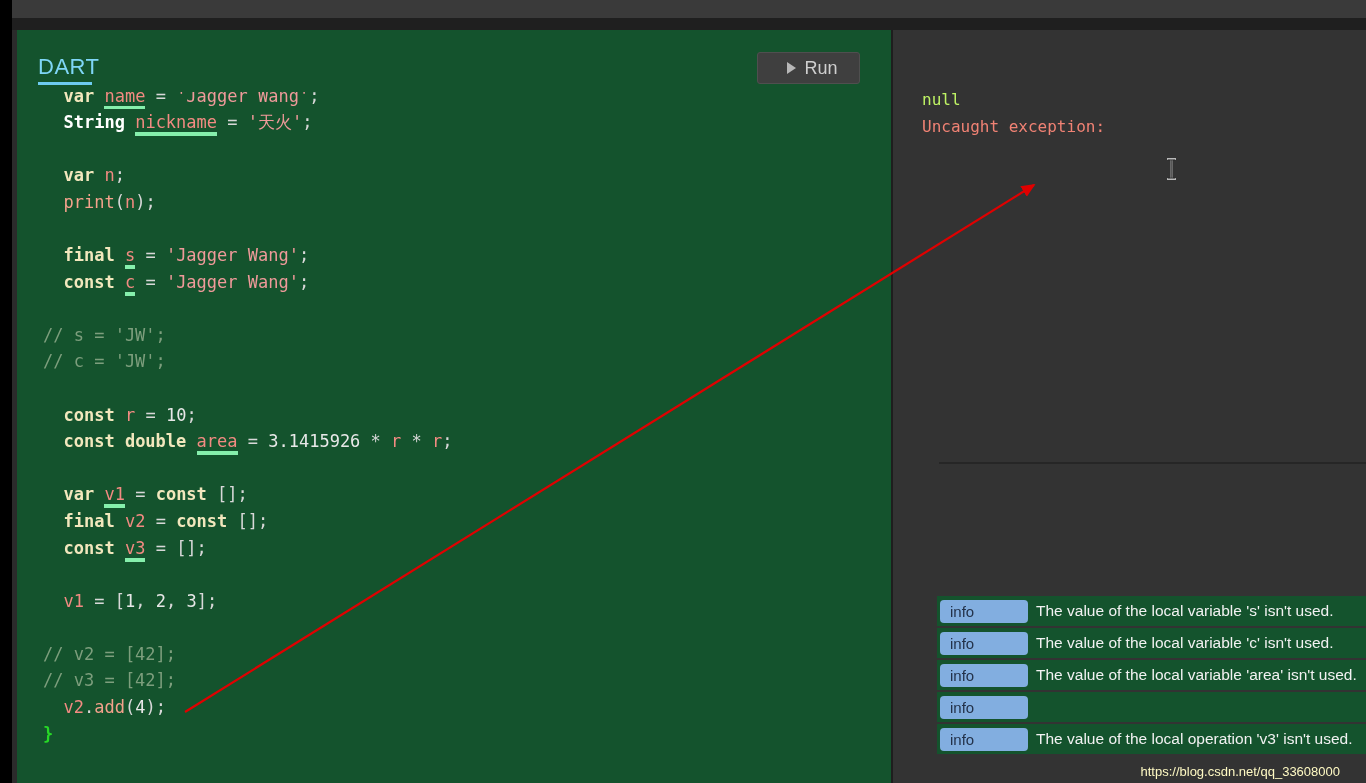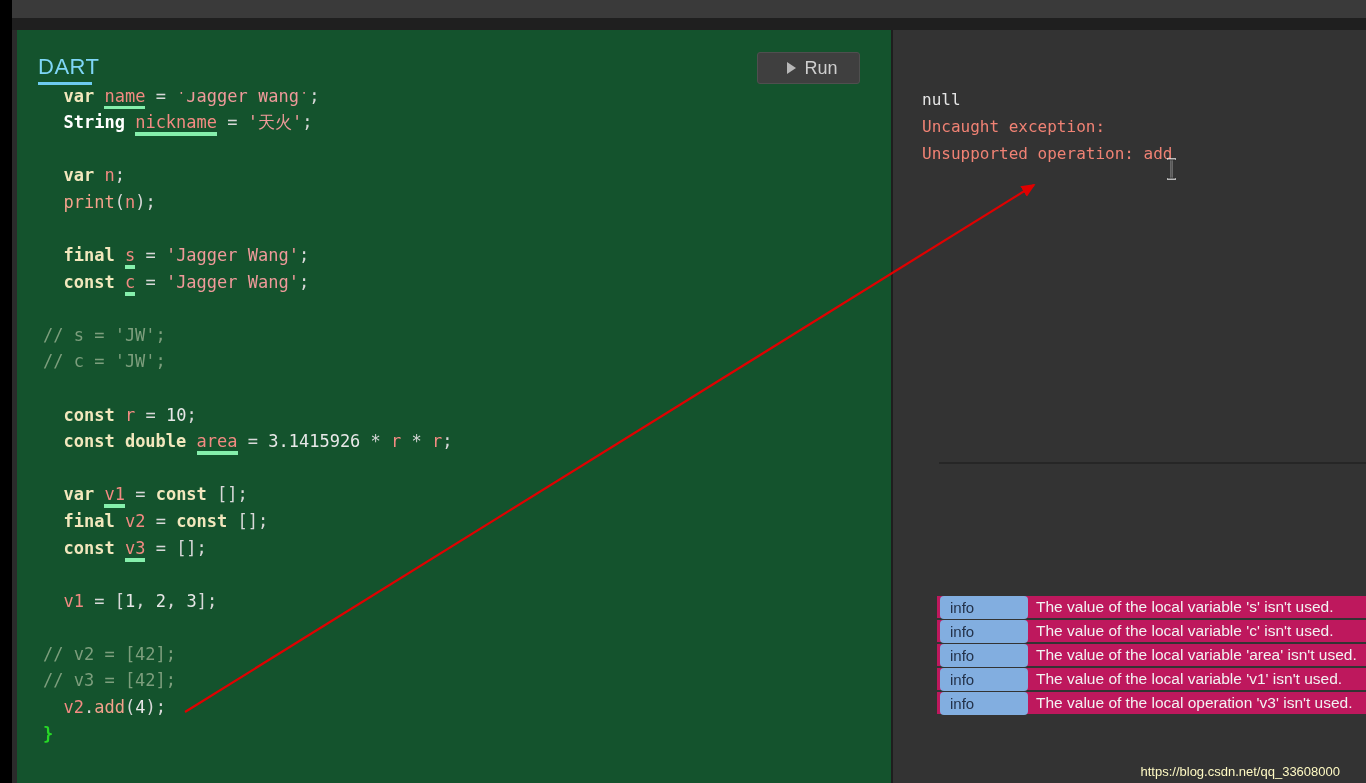--- a/index.html
+++ b/index.html
@@ -112,36 +112,36 @@
     position:absolute; left:876px; top:0;
     width:473px; height:753px;
     background:#333333;
   }
   .console {
     position:absolute; left:29px; top:56px;
     font-family:"DejaVu Sans Mono","Liberation Mono", monospace;
     font-size:16px; line-height:27px;
     white-space:pre;
   }
-  .console .c-null { color:#e5e5e5; display:block; }
+  .console .c-null { color:#bef264; display:block; }
   .console .c-err  { color:#f08274; display:block; }
   .h-divider {
     position:absolute; left:46px; top:432px;
     width:427px; height:2px;
     background:#262626;
   }
   
   .problems {
     position:absolute; left:44px; top:566px;
     width:429px;
   }
   .problem-row {
     display:flex; align-items:center;
-    height:24px;
-    background:#be185d;
+    height:32px;
+    background:#14532d;
     margin-bottom:0px;
     border-bottom:2px solid #333333;
   }
   .badge {
     width:88px; height:23px;
     margin-left:3px;
     background:#82aee0;
     border-radius:4px;
     display:flex; align-items:center;
     color:#23324a;
@@ -199,38 +199,37 @@
         <span class="tri"></span>
         <span class="run-label">Run</span>
       </div>
 
       <div class="code" id="code-area"><div class="ln clip-top"><span>  <span class="kw">var</span><span class="punc"> </span><span class="ident-u">name</span><span class="op"> = </span><span class="str">'Jagger Wang'</span><span class="punc">;</span></span></div><div class="ln"><span>  <span class="type">String</span><span class="punc"> </span><span class="ident-u">nickname</span><span class="op"> = </span><span class="str">'天火'</span><span class="punc">;</span></span></div><div class="ln"><span>  </span></div><div class="ln"><span>  <span class="kw">var</span><span class="punc"> </span><span class="ident">n</span><span class="punc">;</span></span></div><div class="ln"><span>  <span class="fn">print</span><span class="punc">(</span><span class="ident">n</span><span class="punc">);</span></span></div><div class="ln"><span>  </span></div><div class="ln"><span>  <span class="kw">final</span><span class="punc"> </span><span class="ident-u">s</span><span class="op"> = </span><span class="str">'Jagger Wang'</span><span class="punc">;</span></span></div><div class="ln"><span>  <span class="kw">const</span><span class="punc"> </span><span class="ident-u">c</span><span class="op"> = </span><span class="str">'Jagger Wang'</span><span class="punc">;</span></span></div><div class="ln"><span>  </span></div><div class="ln"><span><span class="cmt">// s = 'JW';</span></span></div><div class="ln"><span><span class="cmt">// c = 'JW';</span></span></div><div class="ln"><span>  </span></div><div class="ln"><span>  <span class="kw">const</span><span class="punc"> </span><span class="ident">r</span><span class="op"> = </span><span class="num">10</span><span class="punc">;</span></span></div><div class="ln"><span>  <span class="kw">const double</span><span class="punc"> </span><span class="ident-u">area</span><span class="op"> = </span><span class="num">3.1415926</span><span class="op"> * </span><span class="ident">r</span><span class="op"> * </span><span class="ident">r</span><span class="punc">;</span></span></div><div class="ln"><span>  </span></div><div class="ln"><span>  <span class="kw">var</span><span class="punc"> </span><span class="ident-u">v1</span><span class="op"> = </span><span class="kw">const</span><span class="punc"> [];</span></span></div><div class="ln"><span>  <span class="kw">final</span><span class="punc"> </span><span class="ident">v2</span><span class="op"> = </span><span class="kw">const</span><span class="punc"> [];</span></span></div><div class="ln"><span>  <span class="kw">const</span><span class="punc"> </span><span class="ident-u">v3</span><span class="op"> = </span><span class="punc">[];</span></span></div><div class="ln"><span>  </span></div><div class="ln"><span>  <span class="ident">v1</span><span class="op"> = </span><span class="punc">[</span><span class="num">1</span><span class="punc">, </span><span class="num">2</span><span class="punc">, </span><span class="num">3</span><span class="punc">];</span></span></div><div class="ln"><span>  </span></div><div class="ln"><span><span class="cmt">// v2 = [42];</span></span></div><div class="ln"><span><span class="cmt">// v3 = [42];</span></span></div><div class="ln"><span>  <span class="ident">v2</span><span class="punc">.</span><span class="fn">add</span><span class="punc">(</span><span class="num">4</span><span class="punc">);</span></span></div><div class="ln"><span><span class="brace-hi">}</span></span></div></div>
     </div>
 
     <div class="v-divider"></div>
 
     <div class="output-pane">
-      <div class="console" id="console-area"><span class="c-null">null</span><span class="c-err">Uncaught exception:</span><span class="c-err">Unsupported operation: add</span></div>
+      <div class="console" id="console-area"><span class="c-null">null</span><span class="c-err">Uncaught exception:</span></div>
       <div class="h-divider"></div>
       <div class="problems" id="problems-area">
           <div class="problem-row">
             <div class="badge" style="background: rgb(130, 174, 224);">info</div>
             <div class="problem-text">The value of the local variable 's' isn't used.</div>
           </div>
           <div class="problem-row">
             <div class="badge" style="background: rgb(130, 174, 224);">info</div>
             <div class="problem-text">The value of the local variable 'c' isn't used.</div>
           </div>
           <div class="problem-row">
             <div class="badge" style="background: rgb(130, 174, 224);">info</div>
             <div class="problem-text">The value of the local variable 'area' isn't used.</div>
           </div>
           <div class="problem-row">
             <div class="badge" style="background: rgb(130, 174, 224);">info</div>
-            <div class="problem-text">The value of the local variable 'v1' isn't used.</div>
           </div>
           <div class="problem-row">
             <div class="badge" style="background: rgb(130, 174, 224);">info</div>
             <div class="problem-text">The value of the local operation 'v3' isn't used.</div>
           </div>
         </div>
     </div>
 
   </div>
 

